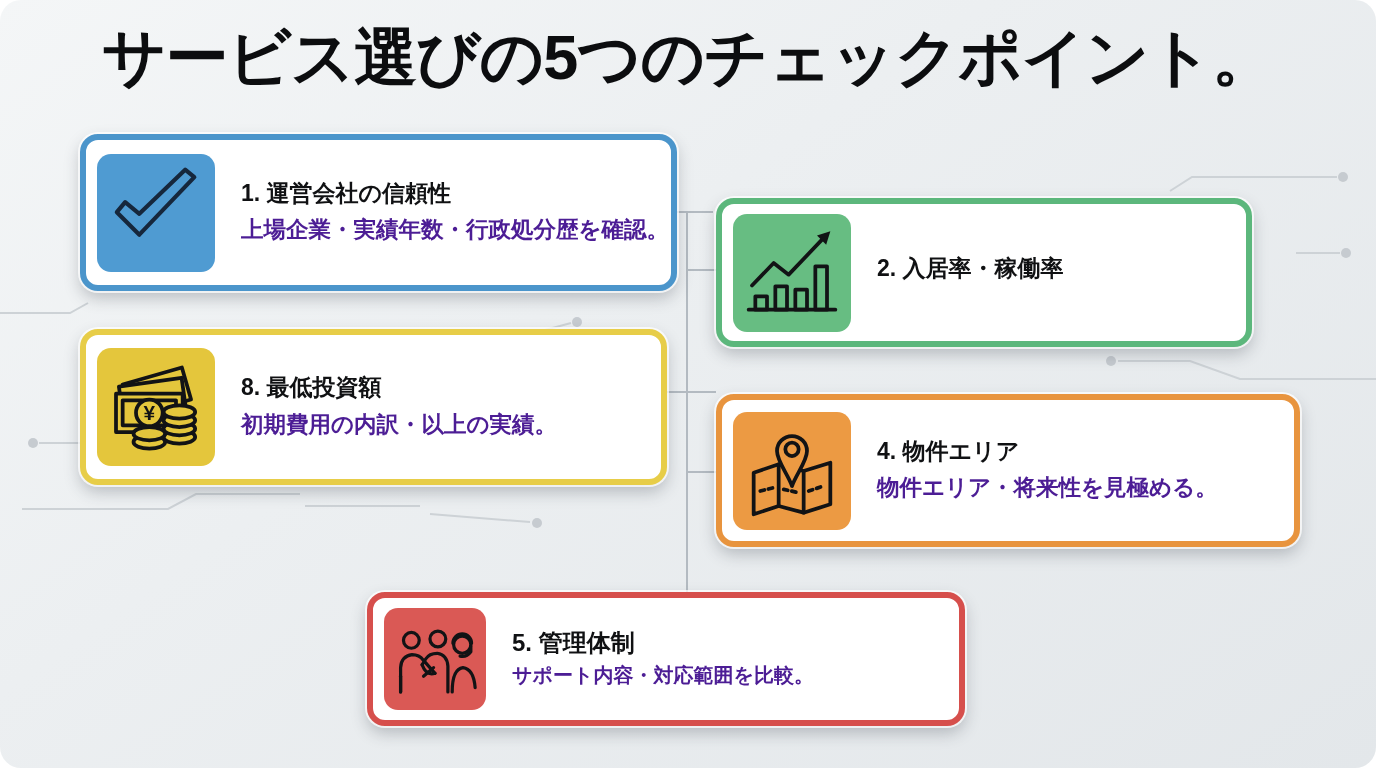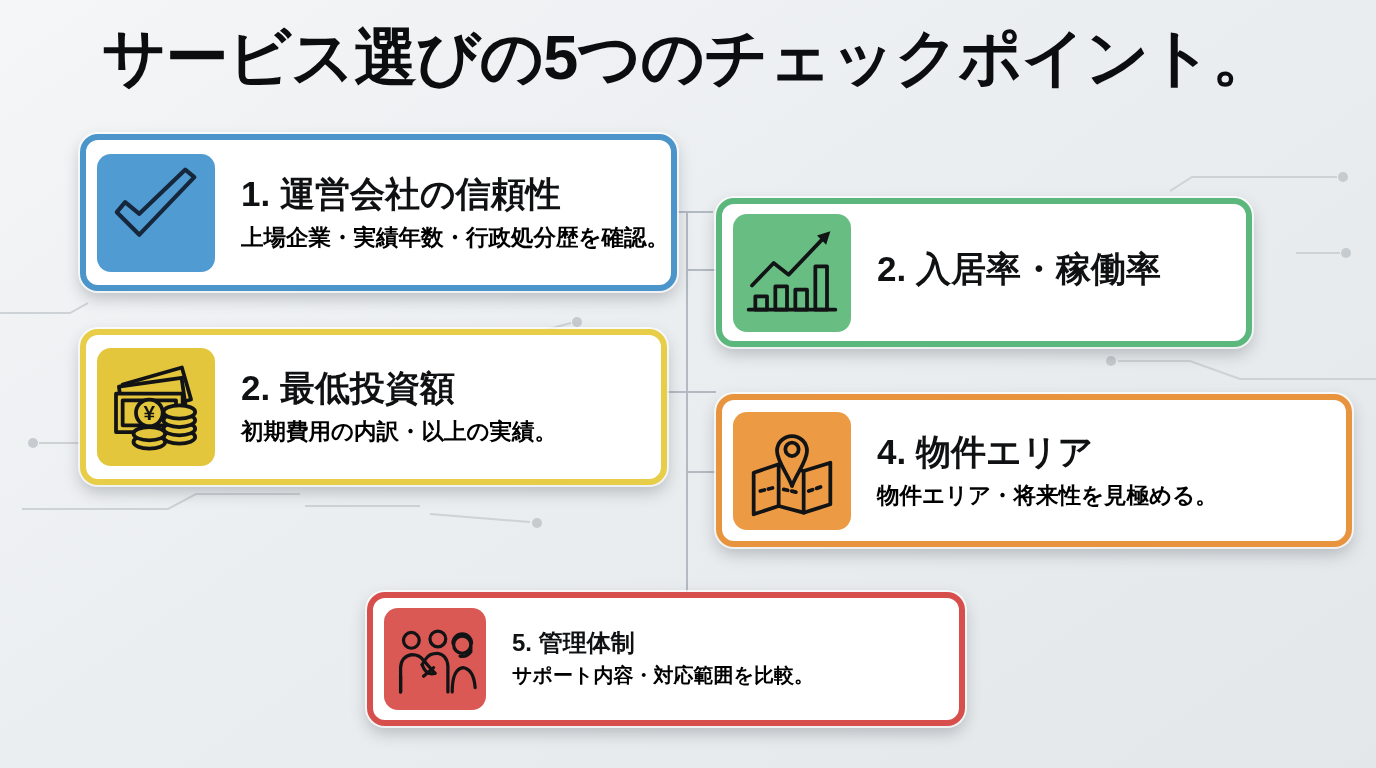--- a/index.html
+++ b/index.html
@@ -1,19 +1,20 @@
 <!DOCTYPE html>
 <html><head>
 <meta charset="utf-8">
 <style>
   html,body { margin:0; padding:0; }
   .canvas {
     position:relative; width:1376px; height:768px; overflow:hidden;
     background: linear-gradient(145deg,#f4f6f7 0%, #eceff1 40%, #e3e7ea 100%);
     font-family:"Liberation Sans","DejaVu Sans",sans-serif;
+    border-radius:21px;
   }
   .bg-svg { position:absolute; left:0; top:0; width:1376px; height:768px; }
   .main-title {
     position:absolute; top:20px; left:0; width:100%; text-align:center;
     font-size:63px; font-weight:900; color:#0c0d0f; line-height:1.2;
     white-space:nowrap; letter-spacing:-1px;
   }
   .card {
     position:absolute; box-sizing:border-box;
     display:flex; align-items:center; gap:26px;
@@ -23,30 +24,30 @@
     padding:0 16px 0 11px;
     box-shadow:0 0 0 2px rgba(255,255,255,.75), 0 7px 16px rgba(45,55,66,.28);
   }
   .icon-box {
     flex:0 0 auto; width:118px; height:118px;
     background:var(--icon-bg,#aaa); border-radius:14px;
     display:flex; align-items:center; justify-content:center;
   }
   .card-text { min-width:0; }
   .card-title {
-    font-size:35px; font-weight:800; color:#101113;
+    font-size:23px; font-weight:800; color:#101113;
     line-height:1.2; margin-bottom:7px; white-space:nowrap;
   }
   .card-sub {
-    font-size:22.5px; font-weight:700; color:#000000; white-space:nowrap;
+    font-size:22.5px; font-weight:700; color:#4c1d95; white-space:nowrap;
   }
   #card-1 { left:80px;  top:134px; width:597px; height:157px; }
   #card-2 { left:716px; top:198px; width:536px; height:149px; }
   #card-3 { left:80px;  top:329px; width:587px; height:156px; }
-  #card-4 { left:716px; top:394px; width:636px; height:153px; }
+  #card-4 { left:716px; top:394px; width:584px; height:153px; }
   #card-5 { left:367px; top:592px; width:598px; height:134px; }
   #card-5 .icon-box { width:102px; height:102px; }
   #card-5 .card-title { font-size:24px; margin-bottom:5px; }
   #card-5 .card-sub { font-size:20px; }
   .icon-stroke { stroke:#121315; stroke-width:4.5; fill:none; stroke-linecap:round; stroke-linejoin:round; }
   .hidefill { fill:var(--icon-bg,#aaa); }
 </style>
 </head>
 <body>
 
@@ -131,21 +132,21 @@
           <ellipse class="hidefill" cx="88" cy="96" rx="19" ry="8"></ellipse>
           <ellipse class="hidefill" cx="88" cy="86" rx="19" ry="8"></ellipse>
           <ellipse class="hidefill" cx="88" cy="76" rx="19" ry="8"></ellipse>
           <ellipse class="hidefill" cx="88" cy="66" rx="19" ry="8"></ellipse>
           <ellipse class="hidefill" cx="52" cy="102" rx="19" ry="8"></ellipse>
           <ellipse class="hidefill" cx="52" cy="92" rx="19" ry="8"></ellipse>
         </g>
       </svg>
     </div>
     <div class="card-text">
-      <div class="card-title">2. 最低投資額</div>
+      <div class="card-title">8. 最低投資額</div>
       <div class="card-sub">初期費用の内訳・以上の実績。</div>
     </div>
   </div>
 
   <div class="card" id="card-4" style="--card-color: #e8943e; --icon-bg: #ec9a43;">
     <div class="icon-box">
       <svg width="100" height="100" viewBox="0 0 120 120">
         <g class="icon-stroke">
           <polygon points="14,62 44,52 74,60 106,50 106,100 74,110 44,102 14,112"></polygon>
           <line x1="44" y1="52" x2="44" y2="102"></line>

